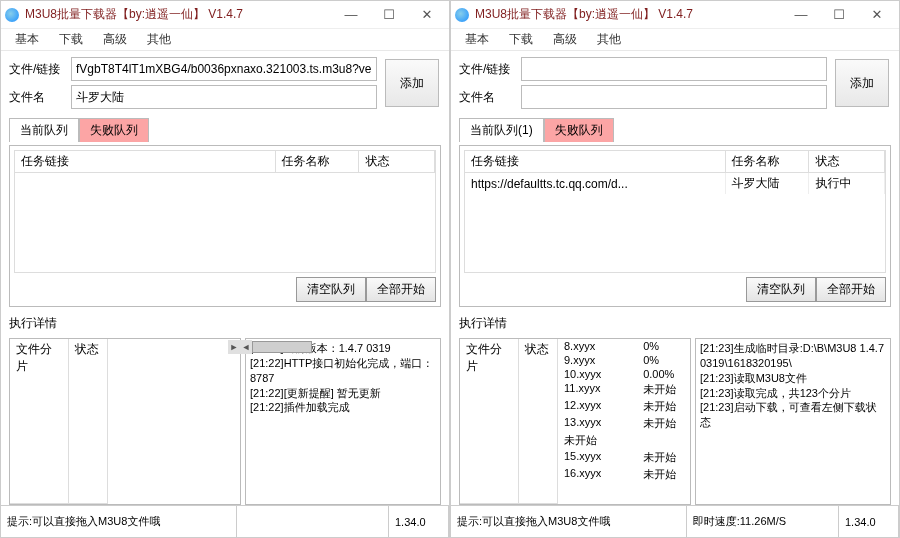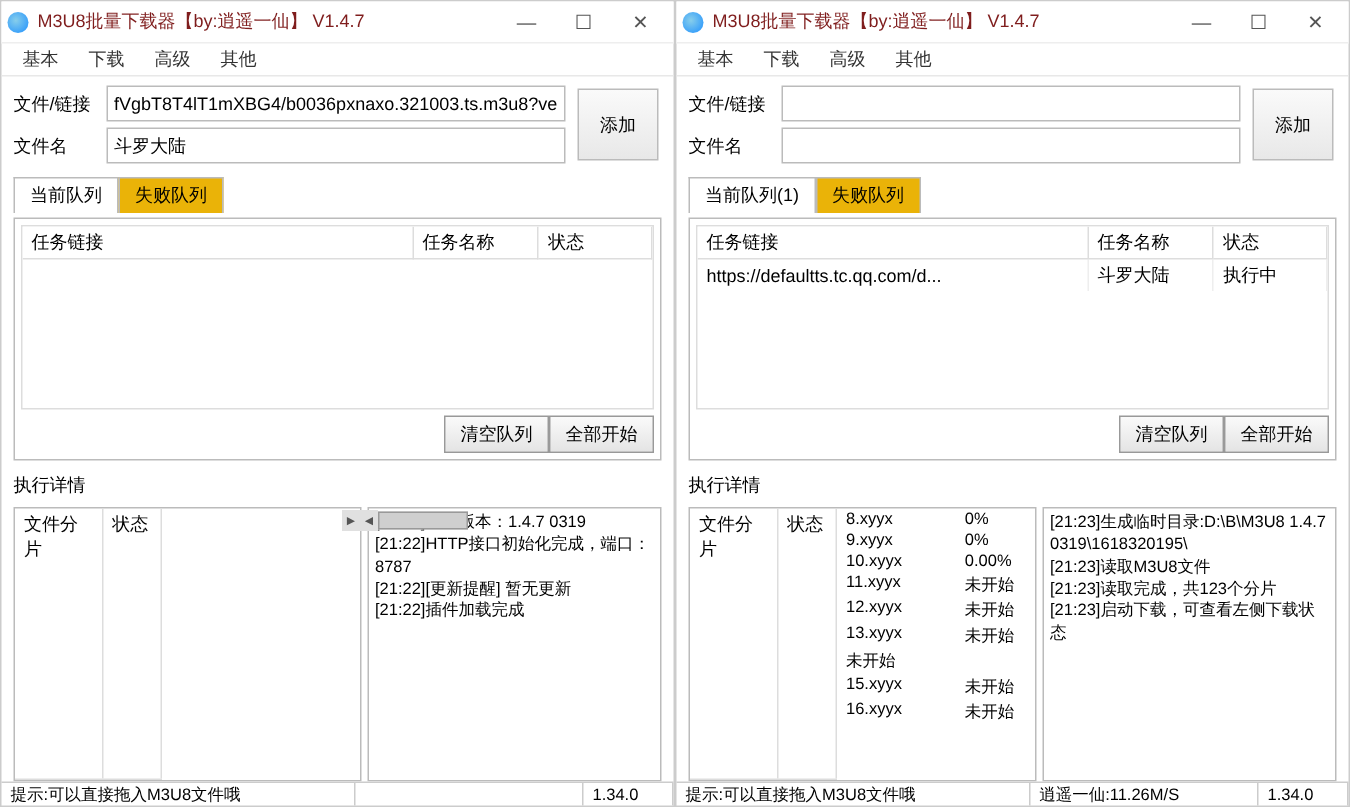--- a/index.html
+++ b/index.html
@@ -14,21 +14,21 @@
 .menubar span { padding: 2px 8px; cursor: pointer; }
 .content { flex: 1; display: flex; flex-direction: column; padding: 6px 8px 0 8px; gap: 4px; overflow: hidden; }
 .row-form { display: flex; align-items: center; gap: 6px; }
 .row-form label { font-size: 12px; width: 56px; }
 .row-form input { flex: 1; height: 24px; border: 1px solid #bbb; padding: 0 4px; font-size: 12px; background: #fff; }
 .addbtn-wrap { width: 58px; height: 52px; display: flex; align-items: center; justify-content: center; }
 .addbtn { width: 54px; height: 48px; border: 1px solid #bbb; background: linear-gradient(#fafafa,#e8e8e8); font-size: 12px; cursor: pointer; }
 .form-left { flex: 1; display: flex; flex-direction: column; gap: 4px; }
 .form-row { display: flex; gap: 6px; }
 .tabs { display: flex; margin-top: 4px; }
-.tab { border: 1px solid #bbb; border-bottom: none; padding: 3px 10px; font-size: 12px; background: #eab308; cursor: pointer; position: relative; top: 1px; }
+.tab { border: 1px solid #bbb; border-bottom: none; padding: 3px 10px; font-size: 12px; background: #fca5a5; cursor: pointer; position: relative; top: 1px; }
 .tab.active { background: #fff; }
 .tabpanel { border: 1px solid #bbb; flex: 0 0 auto; height: 162px; display: flex; flex-direction: column; padding: 4px; }
 .table-wrap { flex: 1; border: 1px solid #ddd; overflow: hidden; position: relative; }
 .table { width: 100%; border-collapse: collapse; font-size: 12px; }
 .table th { text-align: left; padding: 2px 6px; border-right: 1px solid #ddd; border-bottom: 1px solid #ddd; background: #fff; font-weight: normal; }
 .table td { padding: 2px 6px; border-right: 1px solid #eee; white-space: nowrap; overflow: hidden; }
 .btnrow { display: flex; justify-content: flex-end; gap: 0; padding-top: 4px; }
 .btn { border: 1px solid #999; background: linear-gradient(#fafafa,#e4e4e4); font-size: 12px; padding: 3px 10px; cursor: pointer; }
 .section-label { font-size: 12px; padding: 4px 0 2px 0; }
 .detail-wrap { display: flex; gap: 4px; flex: 1; min-height: 0; }
@@ -37,21 +37,21 @@
 .detail-head { display: flex; border-bottom: 1px solid #ddd; }
 .detail-head div { font-size: 12px; padding: 2px 6px; border-right: 1px solid #ddd; }
 .detail-body { flex: 1; overflow: auto; font-size: 11px; }
 .detail-body .drow { display: flex; }
 .detail-body .drow div { padding: 1px 6px; }
 .hscroll { height: 14px; background: #f0f0f0; border-top: 1px solid #ddd; position: relative; }
 .hscroll .thumb { position: absolute; left: 12px; top: 1px; width: 60px; height: 12px; background: #cfcfcf; border: 1px solid #999; }
 .hscroll .arrow { position: absolute; top: 0; width: 12px; height: 14px; background: #e0e0e0; text-align: center; font-size: 9px; line-height: 14px; color: #555; }
 .hscroll .arrow.l { left: 0; }
 .hscroll .arrow.r { right: 0; }
-.statusbar { height: 16px; border-top: 1px solid #ccc; display: flex; font-size: 11px; align-items: stretch; }
+.statusbar { height: 32px; border-top: 1px solid #ccc; display: flex; font-size: 11px; align-items: stretch; }
 .statusbar div { padding: 2px 6px; border-right: 1px solid #ccc; display: flex; align-items: center; }
 .statusbar .hint { flex: 1.6; }
 .statusbar .speed { flex: 1; }
 .statusbar .ver { width: 60px; justify-content: flex-start; }
 .col-link { width: 62%; } .col-name { width: 20%; } .col-status { width: 18%; }
 .dcol-file { width: 60%; } .dcol-status { width: 40%; }
 </style>
 </head>
 <body>
 
@@ -246,16 +246,16 @@
       <div class="detail-right" id="right-log">
           <div>[21:23]生成临时目录:D:\B\M3U8 1.4.7 0319\1618320195\</div>
           <div>[21:23]读取M3U8文件</div>
           <div>[21:23]读取完成，共123个分片</div>
           <div>[21:23]启动下载，可查看左侧下载状态</div>
         </div>
     </div>
   </div>
   <div class="statusbar">
     <div class="hint">提示:可以直接拖入M3U8文件哦</div>
-    <div class="speed">逍遥一仙:11.26M/S</div>
+    <div class="speed">即时速度:11.26M/S</div>
     <div class="ver">1.34.0</div>
   </div>
 </div>
 
 </body></html>

